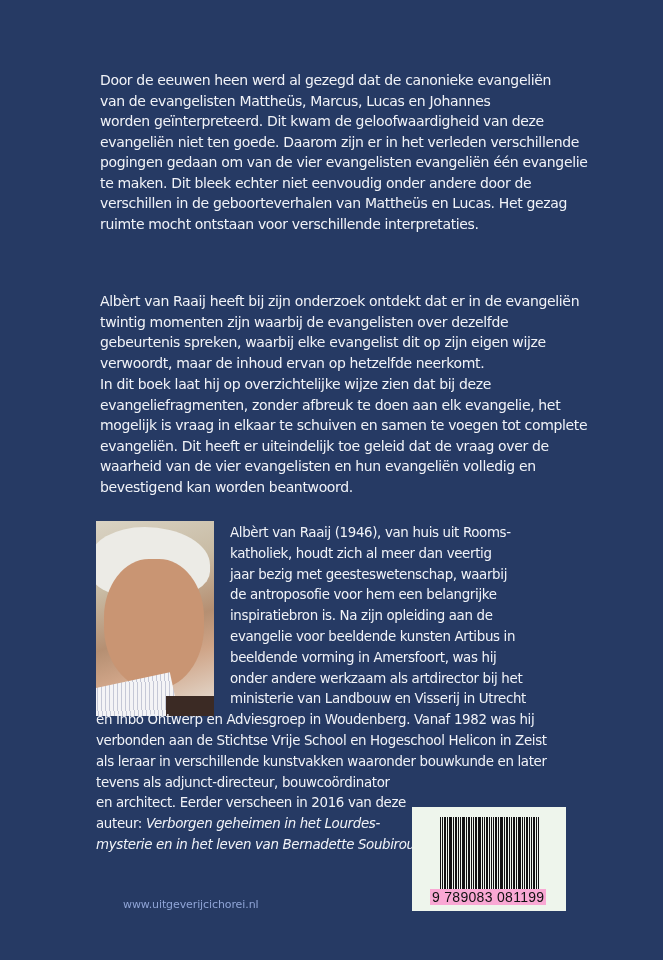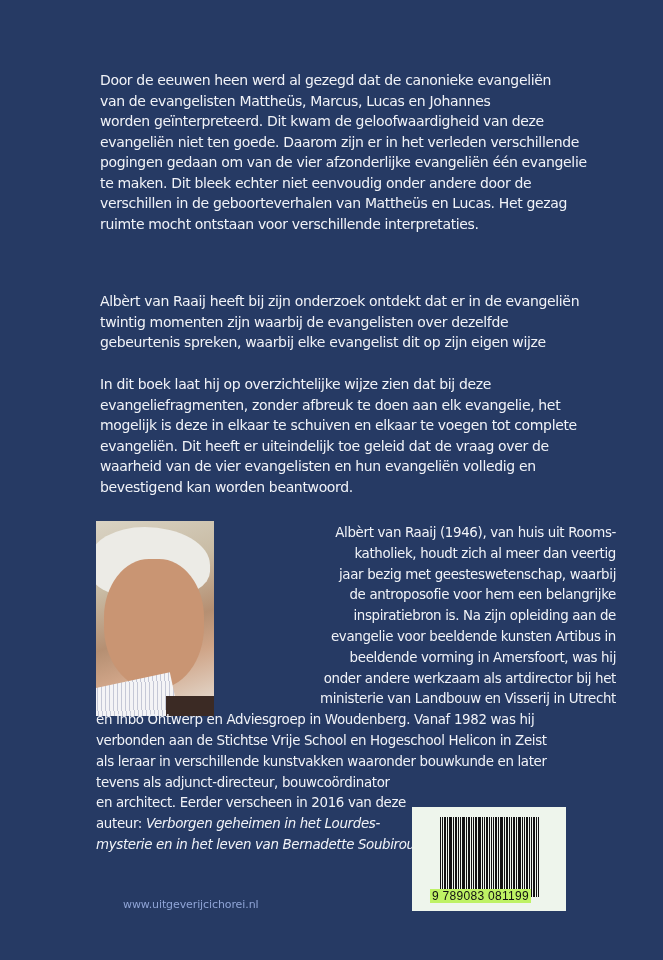--- a/index.html
+++ b/index.html
@@ -28,66 +28,67 @@
   .photo .hair { position:absolute; left:-6px; top:6px; width:120px; height:70px; border-radius:50% 60% 40% 40%; background:#ecebe6; }
   .photo .face { position:absolute; left:8px; top:38px; width:100px; height:130px; border-radius:45% 45% 48% 48%; background:#c99573; }
   .photo .shirt { position:absolute; left:-10px; top:160px; width:90px; height:50px; background: repeating-linear-gradient(100deg,#f4f4f6 0 3px,#c5c8d6 3px 4px); transform: rotate(-12deg); }
   .photo .jacket { position:absolute; left:70px; top:175px; width:60px; height:30px; background:#3b2a24; }
   .bio {
     position: absolute; left: 96px; top: 523px; width: 520px;
     font-size: 13.4px; line-height: 20.8px; letter-spacing: -0.35px;
     white-space: nowrap;
   }
   .bio .ln { display: block; }
-  .bio .ind { padding-left: 134px; text-align: right; }
+  .bio .ind { padding-left: 134px; }
   .bio em { font-style: italic; }
   .barcode {
     position: absolute; left: 412px; top: 807px; width: 154px; height: 104px;
     background: #eef5ec;
   }
   .bars {
     position: absolute; left: 28px; top: 10px; width: 108px; height: 80px;
     display: flex; align-items: stretch;
   }
   .bars span { display:block; background:#111; margin-right:1px; }
   .isbn {
     position: absolute; left: 18px; top: 82px; font-family: "Liberation Sans", sans-serif;
-    font-size: 12px; color: #111; background: #bef264; padding: 0 2px; letter-spacing: 0.3px;
+    font-size: 14px; color: #111; background: #f9a8d4; padding: 0 2px; letter-spacing: 0.3px;
   }
   .url {
     position: absolute; left: 123px; top: 898px;
     font-size: 11px; color: #8fa4d6; letter-spacing: -0.1px;
   }
 </style>
 </head>
 <body>
 
 <div class="page">
 
   <div class="para" id="p1">
     <span class="ln">Door de eeuwen heen werd al gezegd dat de canonieke evangeliën</span>
     <span class="ln">van de evangelisten Mattheüs, Marcus, Lucas en Johannes</span>
     <span class="ln">worden geïnterpreteerd. Dit kwam de geloofwaardigheid van deze</span>
     <span class="ln">evangeliën niet ten goede. Daarom zijn er in het verleden verschillende</span>
-    <span class="ln">pogingen gedaan om van de vier afzonderlijke evangeliën één evangelie</span>
+    <span class="ln">pogingen gedaan om van de vier evangelisten evangeliën één evangelie</span>
     <span class="ln">te maken. Dit bleek echter niet eenvoudig onder andere door de</span>
     <span class="ln">verschillen in de geboorteverhalen van Mattheüs en Lucas. Het gezag</span>
     <span class="ln">ruimte mocht ontstaan voor verschillende interpretaties.</span>
   </div>
 
   <div class="para" id="p2">
     <span class="ln">Albèrt van Raaij heeft bij zijn onderzoek ontdekt dat er in de evangeliën</span>
     <span class="ln">twintig momenten zijn waarbij de evangelisten over dezelfde</span>
     <span class="ln">gebeurtenis spreken, waarbij elke evangelist dit op zijn eigen wijze</span>
+    <span class="ln">verwoordt, maar de inhoud ervan op hetzelfde neerkomt.</span>
   </div>
 
   <div class="para" id="p3">
     <span class="ln">In dit boek laat hij op overzichtelijke wijze zien dat bij deze</span>
     <span class="ln">evangeliefragmenten, zonder afbreuk te doen aan elk evangelie, het</span>
-    <span class="ln">mogelijk is deze in elkaar te schuiven en elkaar te voegen tot complete</span>
+    <span class="ln">mogelijk is vraag in elkaar te schuiven en samen te voegen tot complete</span>
     <span class="ln">evangeliën. Dit heeft er uiteindelijk toe geleid dat de vraag over de</span>
     <span class="ln">waarheid van de vier evangelisten en hun evangeliën volledig en</span>
     <span class="ln">bevestigend kan worden beantwoord.</span>
   </div>
 
   <div class="photo" title="Portrait of Albèrt van Raaij">
     <div class="hair"></div>
     <div class="face"></div>
     <div class="shirt"></div>
     <div class="jacket"></div>

